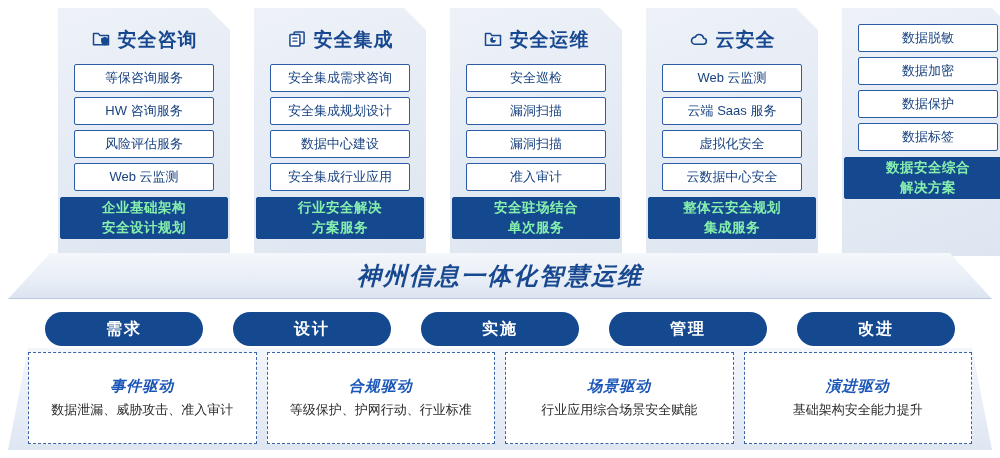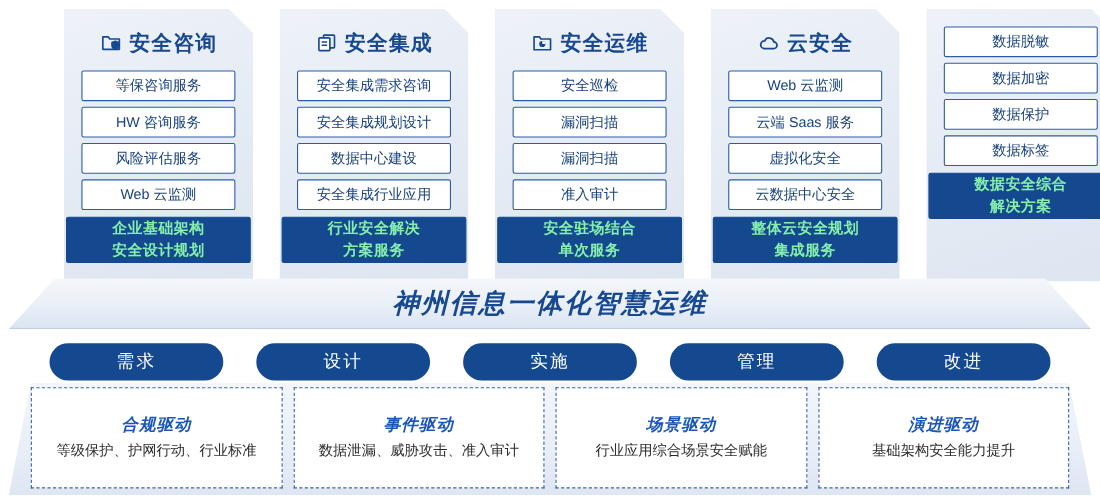--- a/index.html
+++ b/index.html
@@ -102,21 +102,21 @@
     display: flex;
     justify-content: space-between;
   }
   .pill {
     width: 158px; height: 34px;
     background: #14488f;
     border-radius: 17px;
     display: flex; align-items: center; justify-content: center;
     color: #ffffff;
     font-size: 16px;
-    font-weight: normal;
+    font-weight: bold;
     letter-spacing: 2px;
   }
 
   
   .drivers-panel {
     position: absolute;
     left: 8px; top: 348px;
     width: 984px; height: 102px;
     background: linear-gradient(180deg,#f3f6fb 0%,#e9eef7 60%,#dee6f2 100%);
     -webkit-clip-path: polygon(20px 0, calc(100% - 20px) 0, 100% 100%, 0 100%);
@@ -250,28 +250,28 @@
     <div class="pill">需求</div>
     <div class="pill">设计</div>
     <div class="pill">实施</div>
     <div class="pill">管理</div>
     <div class="pill">改进</div>
   </div>
 
   <div class="drivers-panel"></div>
   <div class="drivers">
     <div class="driver">
+      <span class="driver-title">事件驱动</span>
+      <span class="driver-sub">数据泄漏、威胁攻击、准入审计</span>
+    </div>
+    <div class="driver">
       <span class="driver-title">合规驱动</span>
       <span class="driver-sub">等级保护、护网行动、行业标准</span>
     </div>
     <div class="driver">
-      <span class="driver-title">事件驱动</span>
-      <span class="driver-sub">数据泄漏、威胁攻击、准入审计</span>
-    </div>
-    <div class="driver">
       <span class="driver-title">场景驱动</span>
       <span class="driver-sub">行业应用综合场景安全赋能</span>
     </div>
     <div class="driver">
       <span class="driver-title">演进驱动</span>
       <span class="driver-sub">基础架构安全能力提升</span>
     </div>
   </div>
 
 </div>

